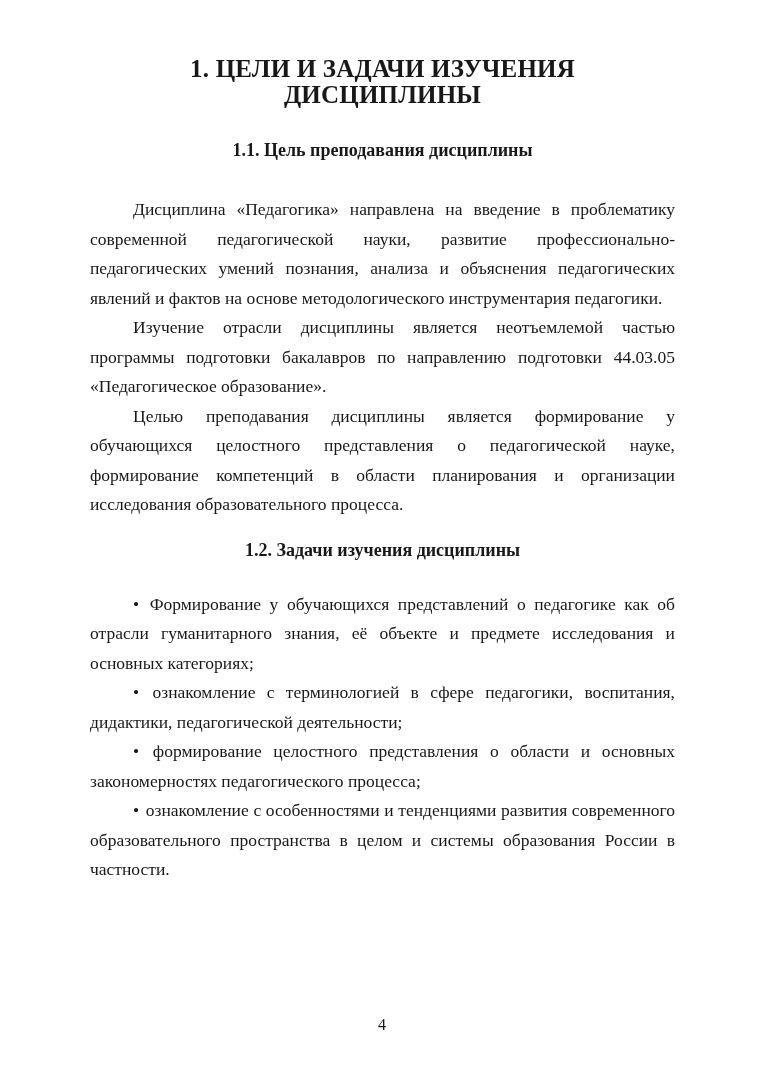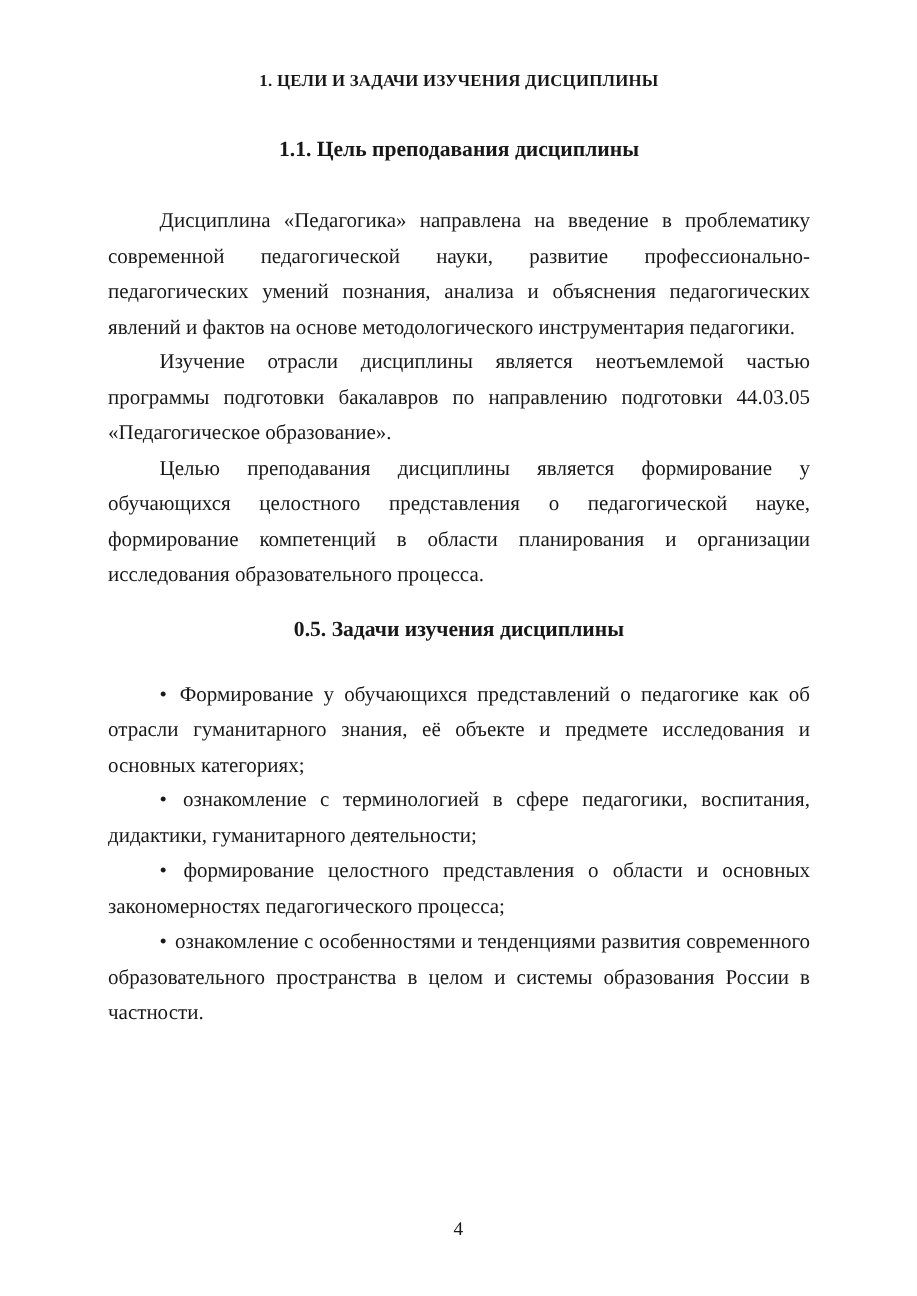--- a/index.html
+++ b/index.html
@@ -21,21 +21,21 @@
   .content {
     position: absolute;
     top: 56px;
     left: 90px;
     width: 585px;
     font-size: 17.5px;
     line-height: 29.5px;
     text-align: justify;
   }
   .chapter-title {
-    font-size: 14px;
+    font-size: 25px;
     font-weight: 700;
     text-align: center;
     line-height: 26px;
     margin: 0;
     letter-spacing: 0.2px;
   }
   .section-title {
     font-size: 18px;
     font-weight: 700;
     text-align: center;
@@ -77,25 +77,25 @@
     <h1 class="chapter-title">1. ЦЕЛИ И ЗАДАЧИ ИЗУЧЕНИЯ ДИСЦИПЛИНЫ</h1>
 
     <h2 class="section-title first">1.1. Цель преподавания дисциплины</h2>
 
     <p class="para">Дисциплина «Педагогика» направлена на введение в проблематику современной педагогической науки, развитие профессионально-педагогических умений познания, анализа и объяснения педагогических явлений и фактов на основе методологического инструментария педагогики.</p>
 
     <p class="para">Изучение отрасли дисциплины является неотъемлемой частью программы подготовки бакалавров по направлению подготовки 44.03.05 «Педагогическое образование».</p>
 
     <p class="para">Целью преподавания дисциплины является формирование у обучающихся целостного представления о педагогической науке, формирование компетенций в области планирования и организации исследования образовательного процесса.</p>
 
-    <h2 class="section-title second">0.5. Задачи изучения дисциплины</h2>
+    <h2 class="section-title second">1.2. Задачи изучения дисциплины</h2>
 
     <p class="para"><span class="bullet-char">•</span> <span>Формирование у обучающихся представлений о педагогике как об отрасли гуманитарного знания, её объекте и предмете исследования и основных категориях;</span></p>
 
-    <p class="para"><span class="bullet-char">•</span> <span>ознакомление с терминологией в сфере педагогики, воспитания, дидактики, гуманитарного деятельности;</span></p>
+    <p class="para"><span class="bullet-char">•</span> <span>ознакомление с терминологией в сфере педагогики, воспитания, дидактики, педагогической деятельности;</span></p>
 
     <p class="para"><span class="bullet-char">•</span> <span>формирование целостного представления о области и основных закономерностях педагогического процесса;</span></p>
 
     <p class="para"><span class="bullet-char">•</span> <span>ознакомление с особенностями и тенденциями развития современного образовательного пространства в целом и системы образования России в частности.</span></p>
 
   </div>
 
   <div class="page-number">4</div>
 </div>
 

